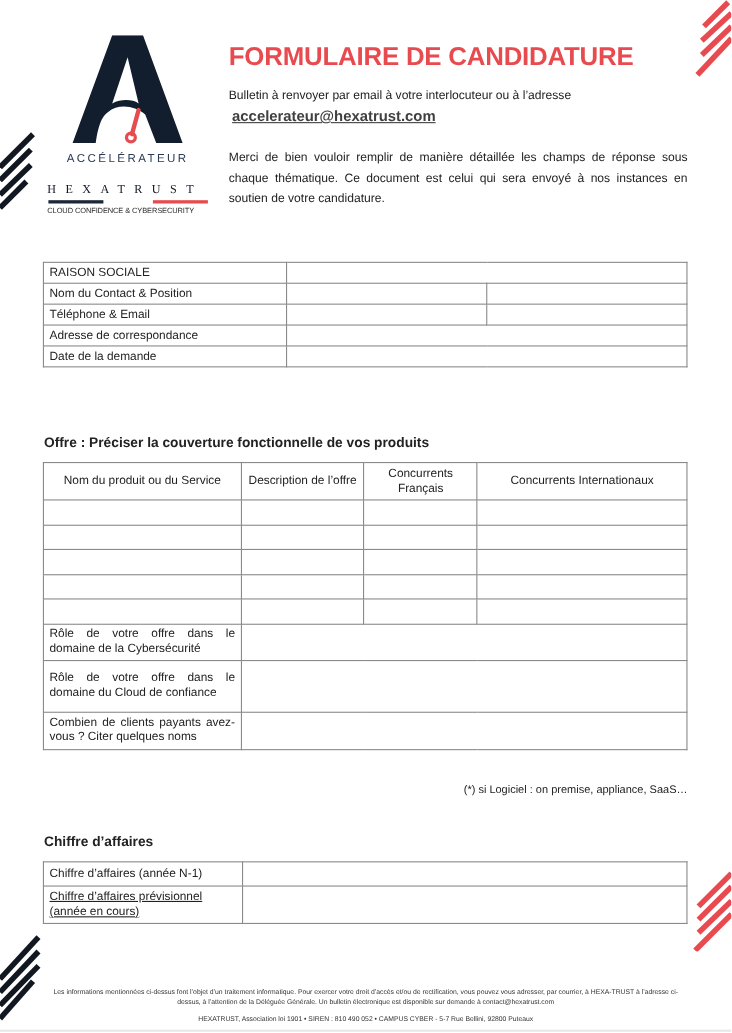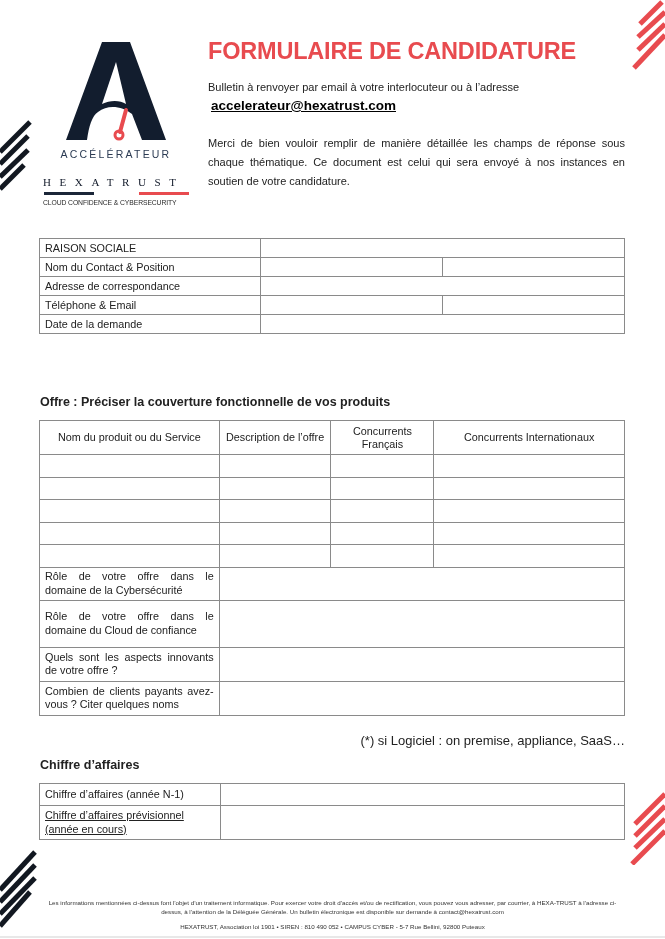--- a/index.html
+++ b/index.html
@@ -7,58 +7,58 @@
   body { font-family: "DejaVu Sans", "Liberation Sans", sans-serif; color: #222; position: relative; }
 
   .page { position: absolute; left: 0; top: 0; width: 665px; height: 939px; background: #fff; }
   .page-bottom-line { position: absolute; left: 0; right: 0; top: 936px; height: 2px; background: #e8e8e8; }
 
   
   .stripes { position: absolute; }
   .stripes svg { display: block; }
 
   
-  .logo { position: absolute; left: 40px; top: 38px; width: 152px; height: 175px; }
+  .logo { position: absolute; left: 40px; top: 28px; width: 152px; height: 175px; }
   .logo-a { position: absolute; left: 22px; top: 4px; }
   .logo-word { position: absolute; left: 0; width: 152px; text-align: center; top: 110px;
     font-family: "Liberation Sans", sans-serif; font-size: 10.5px; letter-spacing: 2.2px; color: #2a3a52; }
   .hexatrust { position: absolute; left: 3px; top: 138px; width: 148px;
     font-family: "Liberation Serif", serif; font-size: 11px; letter-spacing: 8.6px; color: #121a2a; white-space: nowrap; }
   .hx-bar-left { position: absolute; left: 4px; top: 154px; width: 50px; height: 3px; background: #1b2638; }
   .hx-bar-right { position: absolute; left: 99px; top: 154px; width: 50px; height: 3px; background: #e84b4f; }
   .hx-tagline { position: absolute; left: 3px; top: 161px; font-family: "Liberation Sans", sans-serif;
     font-size: 6.8px; color: #2a2a2a; white-space: nowrap; letter-spacing: -0.1px; }
 
   
   .title { position: absolute; left: 208px; top: 38px; font-family: "Liberation Sans", sans-serif;
     font-weight: bold; font-size: 23.5px; color: #e84b4f; letter-spacing: -0.2px; white-space: nowrap; }
   .intro { position: absolute; left: 208px; top: 81px; font-size: 11px; color: #222; white-space: nowrap;
     font-family: "Liberation Sans", sans-serif; }
   .email-link { position: absolute; left: 211px; top: 98px; font-size: 13.5px; font-weight: bold;
-    color: #000000; text-decoration: underline; font-family: "Liberation Sans", sans-serif; }
+    color: #404040; text-decoration: underline; font-family: "Liberation Sans", sans-serif; }
   .desc { position: absolute; left: 208px; top: 134px; width: 417px; font-size: 11px; line-height: 19px;
     text-align: justify; color: #222; font-family: "Liberation Sans", sans-serif; }
 
   
   table { border-collapse: collapse; position: absolute; font-family: "Liberation Sans", sans-serif; }
   td, th { border: 1px solid #8a8a8a; font-size: 10.8px; color: #222; font-weight: normal; vertical-align: middle; }
   .t1 { left: 39px; top: 238px; width: 586px; }
   .t1 td { height: 19px; padding: 0 5px; }
   .t1 td.lbl { width: 221px; }
 
   .section-title { position: absolute; left: 40px; font-family: "Liberation Sans", sans-serif;
     font-weight: bold; font-size: 12.5px; color: #222; white-space: nowrap; }
 
   .t2 { left: 39px; top: 420px; width: 586px; }
   .t2 th { height: 34px; text-align: center; line-height: 13px; padding: 0 4px; }
   .t2 td.e { height: 22.6px; }
   .t2 td.q { padding: 2px 5px; line-height: 13.5px; text-align: justify; text-align-last: left; }
   .c1 { width: 180px; } .c2 { width: 112px; } .c3 { width: 103px; } .c4 { width: 191px; }
 
-  .footnote { position: absolute; right: 40px; top: 733px; font-size: 13px; color: #222;
+  .footnote { position: absolute; right: 40px; top: 713px; font-size: 10px; color: #222;
     font-family: "Liberation Sans", sans-serif; white-space: nowrap; }
 
   .t3 { left: 39px; top: 783px; width: 586px; }
   .t3 td { padding: 2px 5px; line-height: 13.5px; }
   .t3 td.lbl { width: 181px; margin-top: 12px; }
   .t3 tr.r1 td { height: 22px; }
   .t3 tr.r2 td { height: 34px; text-decoration: underline; }
 
   .legal { position: absolute; left: 40px; top: 898px; width: 585px; text-align: center;
     font-family: "Liberation Sans", sans-serif; font-size: 6.2px; line-height: 9px; color: #333; }
@@ -137,27 +137,27 @@
         <tr>
       <td class="lbl">RAISON SOCIALE</td>
       <td colspan="2"></td>
     </tr>
     <tr>
       <td class="lbl">Nom du Contact &amp; Position</td>
       <td style="width:182px"></td>
       <td></td>
     </tr>
     <tr>
+      <td class="lbl">Téléphone &amp; Email</td>
+      <td></td>
+      <td></td>
+    </tr>
+    <tr>
       <td class="lbl">Adresse de correspondance</td>
       <td colspan="2"></td>
-    </tr>
-    <tr>
-      <td class="lbl">Téléphone &amp; Email</td>
-      <td></td>
-      <td></td>
     </tr>
     <tr>
       <td class="lbl">Date de la demande</td>
       <td colspan="2"></td>
     </tr>
   </tbody>
     </table>
 
   <div class="section-title" style="top:395px;">Offre : Préciser la couverture fonctionnelle de vos produits</div>
 
@@ -201,24 +201,20 @@
     </tr>
     <tr>
       <td class="q" style="height:33px">Rôle de votre offre dans le domaine de la Cybersécurité</td>
       <td colspan="3"></td>
     </tr>
     <tr>
       <td class="q" style="height:47px">Rôle de votre offre dans le domaine du Cloud de confiance</td>
       <td colspan="3"></td>
     </tr>
     <tr>
-      <td class="q" style="height:34px">Quels sont les aspects innovants de votre offre ?</td>
-      <td colspan="3"></td>
-    </tr>
-    <tr>
       <td class="q" style="height:34px">Combien de clients payants avez-vous ? Citer quelques noms</td>
       <td colspan="3"></td>
     </tr>
   </tbody>
     </table>
 
   <div class="footnote">(*) si Logiciel : on premise, appliance, SaaS…</div>
 
   <div class="section-title" style="top:758px;">Chiffre d’affaires</div>
 

